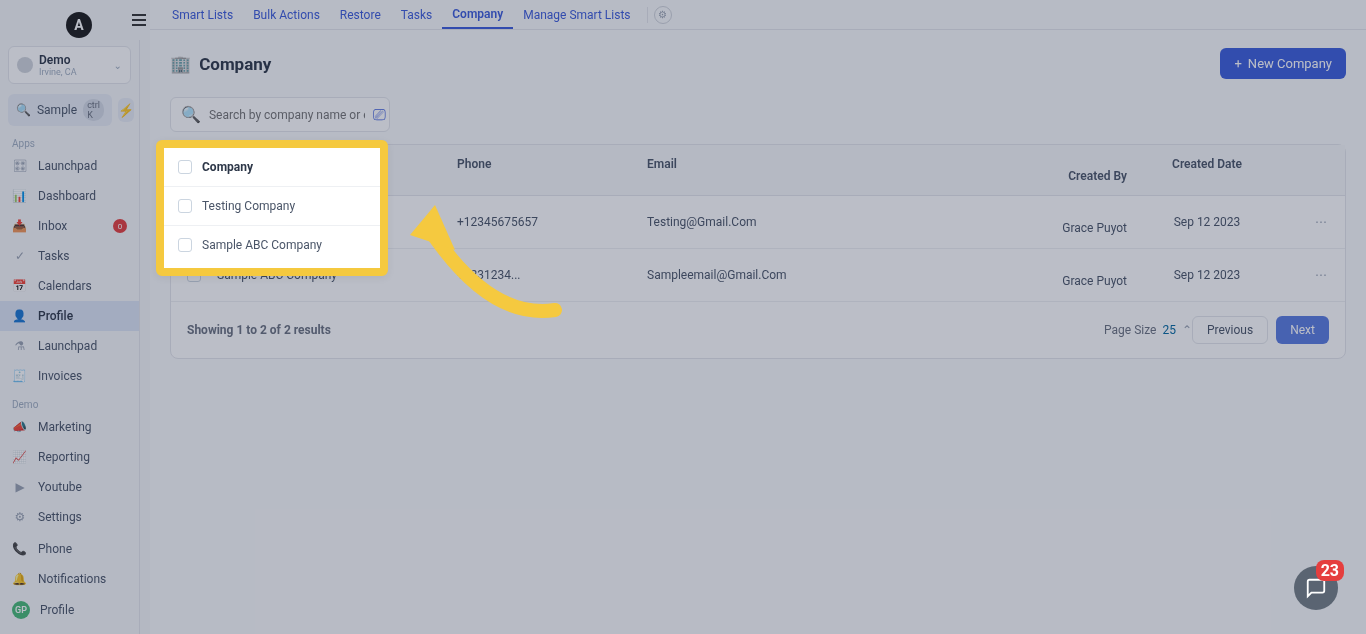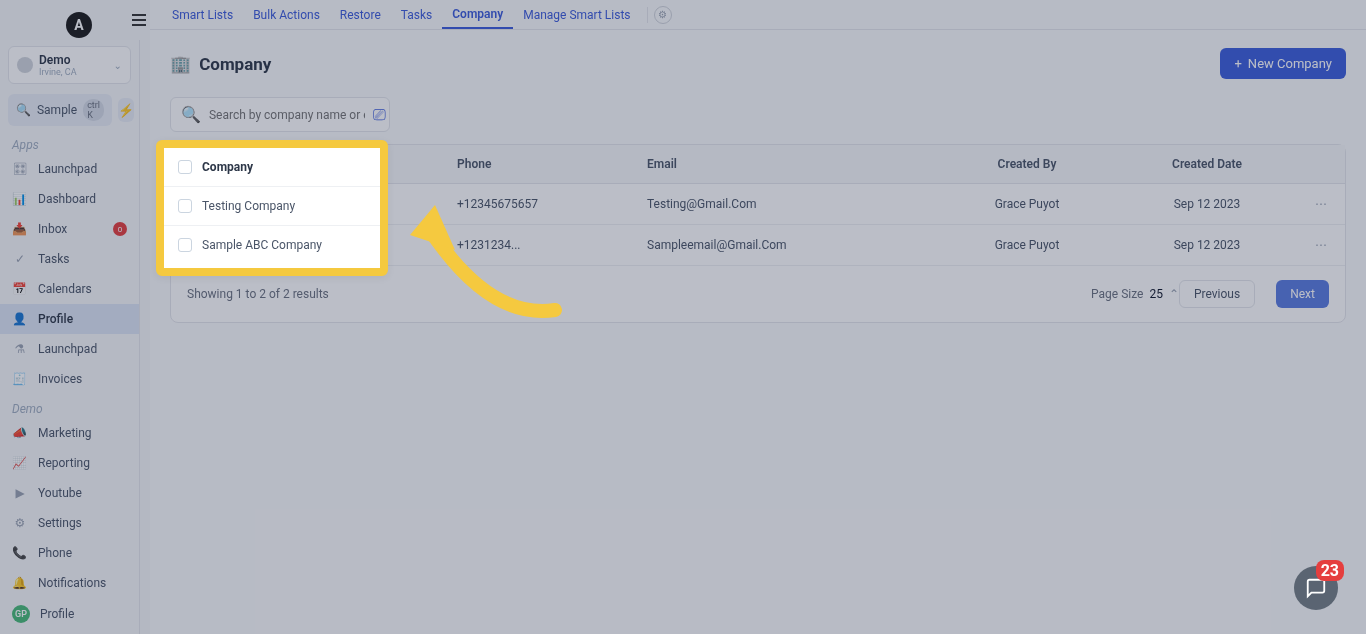--- a/index.html
+++ b/index.html
@@ -12,21 +12,21 @@
 .location-sel { margin:6px 8px; padding:6px 8px; border:1px solid #e4e6eb; border-radius:6px; background:#fff; display:flex; align-items:center; gap:6px; cursor:pointer; }
 .loc-icon { width:16px; height:16px; background:#d0d4db; border-radius:50%; }
 .loc-text { flex:1; }
 .loc-name { font-size:12px; font-weight:600; color:#2d3748; }
 .loc-sub { font-size:9px; color:#a0aec0; }
 .loc-chev { color:#a0aec0; font-size:10px; }
 .search-row { margin:4px 8px; display:flex; align-items:center; gap:6px; }
 .search-btn { flex:1; display:flex; align-items:center; gap:6px; padding:5px 8px; background:#e8edf5; border-radius:6px; cursor:pointer; font-size:12px; color:#4a5568; }
 .search-btn .kbd { font-size:9px; background:#d4dae5; padding:1px 4px; border-radius:10px; color:#6b7280; }
 .bolt { width:24px; height:24px; background:#e8edf5; border-radius:6px; display:flex; align-items:center; justify-content:center; color:#3b5bdb; cursor:pointer; }
-.sec-label { font-size:12px; color:#a0aec0; padding:8px 12px 2px;font-style:italic; }
+.sec-label { font-size:10px; color:#a0aec0; padding:8px 12px 2px; }
 .nav-item { display:flex; align-items:center; gap:10px; padding:7px 12px; cursor:pointer; font-size:12px; color:#4a5568; position:relative; }
 .nav-item.active { background:#dde6f5; color:#2d3748; font-weight:500; }
 .nav-icon { width:16px; height:16px; color:#9aa3b2; display:flex; align-items:center; justify-content:center; }
 .nav-item.active .nav-icon { color:#3b5bdb; }
 .badge-red { position:absolute; right:12px; width:14px; height:14px; background:#e53e3e; border-radius:50%; font-size:8px; color:#fff; display:flex; align-items:center; justify-content:center; }
 .sidebar-bottom { margin-top:auto; padding-bottom:8px; }
 .profile-av { width:18px; height:18px; border-radius:50%; background:#48bb78; color:#fff; font-size:9px; display:flex; align-items:center; justify-content:center; font-weight:600; }
 
 .main { position:absolute; top:0; left:150px; right:0; bottom:0; background:#fafbfc; }
 .tabs { display:flex; align-items:center; gap:0; padding:0 12px; border-bottom:1px solid #e4e6eb; height:30px; font-size:12px;text-align:right; }
@@ -45,30 +45,30 @@
 .search-box .sicon { color:#9aa3b2; }
 .filter-icon { color:#3b5bdb; cursor:pointer; }
 
 .table { margin:0 20px; border:1px solid #e4e6eb; border-radius:8px; background:#fff; overflow:visible; position:relative; }
 .thead { display:flex; background:#f7f8fa; padding:12px 16px; font-size:12px; font-weight:600; color:#4a5568; border-bottom:1px solid #e4e6eb; }
 .trow { display:flex; padding:13px 16px; font-size:12px; color:#4a5568; border-bottom:1px solid #eef0f3; align-items:center; }
 .col-chk { width:30px; }
 .col-company { width:240px; }
 .col-phone { width:190px; }
 .col-email { width:280px; }
-.col-created { width:200px; text-align:center; }
+.col-created { width:200px; text-align:right;margin-top:12px; }
 .col-date { width:160px; text-align:center; }
 .col-act { width:40px; text-align:right; color:#9aa3b2; cursor:pointer; }
 .chkbox { width:14px; height:14px; border:1.5px solid #cbd5e0; border-radius:3px; background:#fff; cursor:pointer; }
 
 .tfoot { display:flex; align-items:center; padding:14px 16px; font-size:12px; color:#6b7280; }
-.tfoot .left { flex:1; }
+.tfoot .left { flex:1;font-weight:bold; }
 .tfoot .center { display:flex; align-items:center; gap:6px; }
-.tfoot .right { display:flex; gap:21px; }
-.page-size-val { color:#0f172a; }
+.tfoot .right { display:flex; gap:8px; }
+.page-size-val { color:#0369a1; }
 .btn-sec { padding:6px 14px; border:1px solid #e4e6eb; background:#fff; border-radius:6px; cursor:pointer; font-size:12px; color:#4a5568; }
 .btn-next { background:#5a7be0; color:#fff; border:none; }
 
 .highlight-box { position:absolute; top:140px; left:156px; width:232px; height:136px; border:8px solid #f5c93f; border-radius:6px; background:#fff; z-index:20; box-shadow:0 2px 8px rgba(0,0,0,0.06); }
 .hl-head { padding:12px 14px; font-size:12px; font-weight:700; color:#2d3748; border-bottom:1px solid #eef0f3; display:flex; align-items:center; gap:10px; }
 .hl-row { padding:12px 14px; font-size:12px; color:#4a5568; border-bottom:1px solid #eef0f3; display:flex; align-items:center; gap:10px; }
 .hl-row:last-child { border-bottom:none; }
 
 .arrow { position:absolute; top:180px; left:400px; z-index:21; }
 

